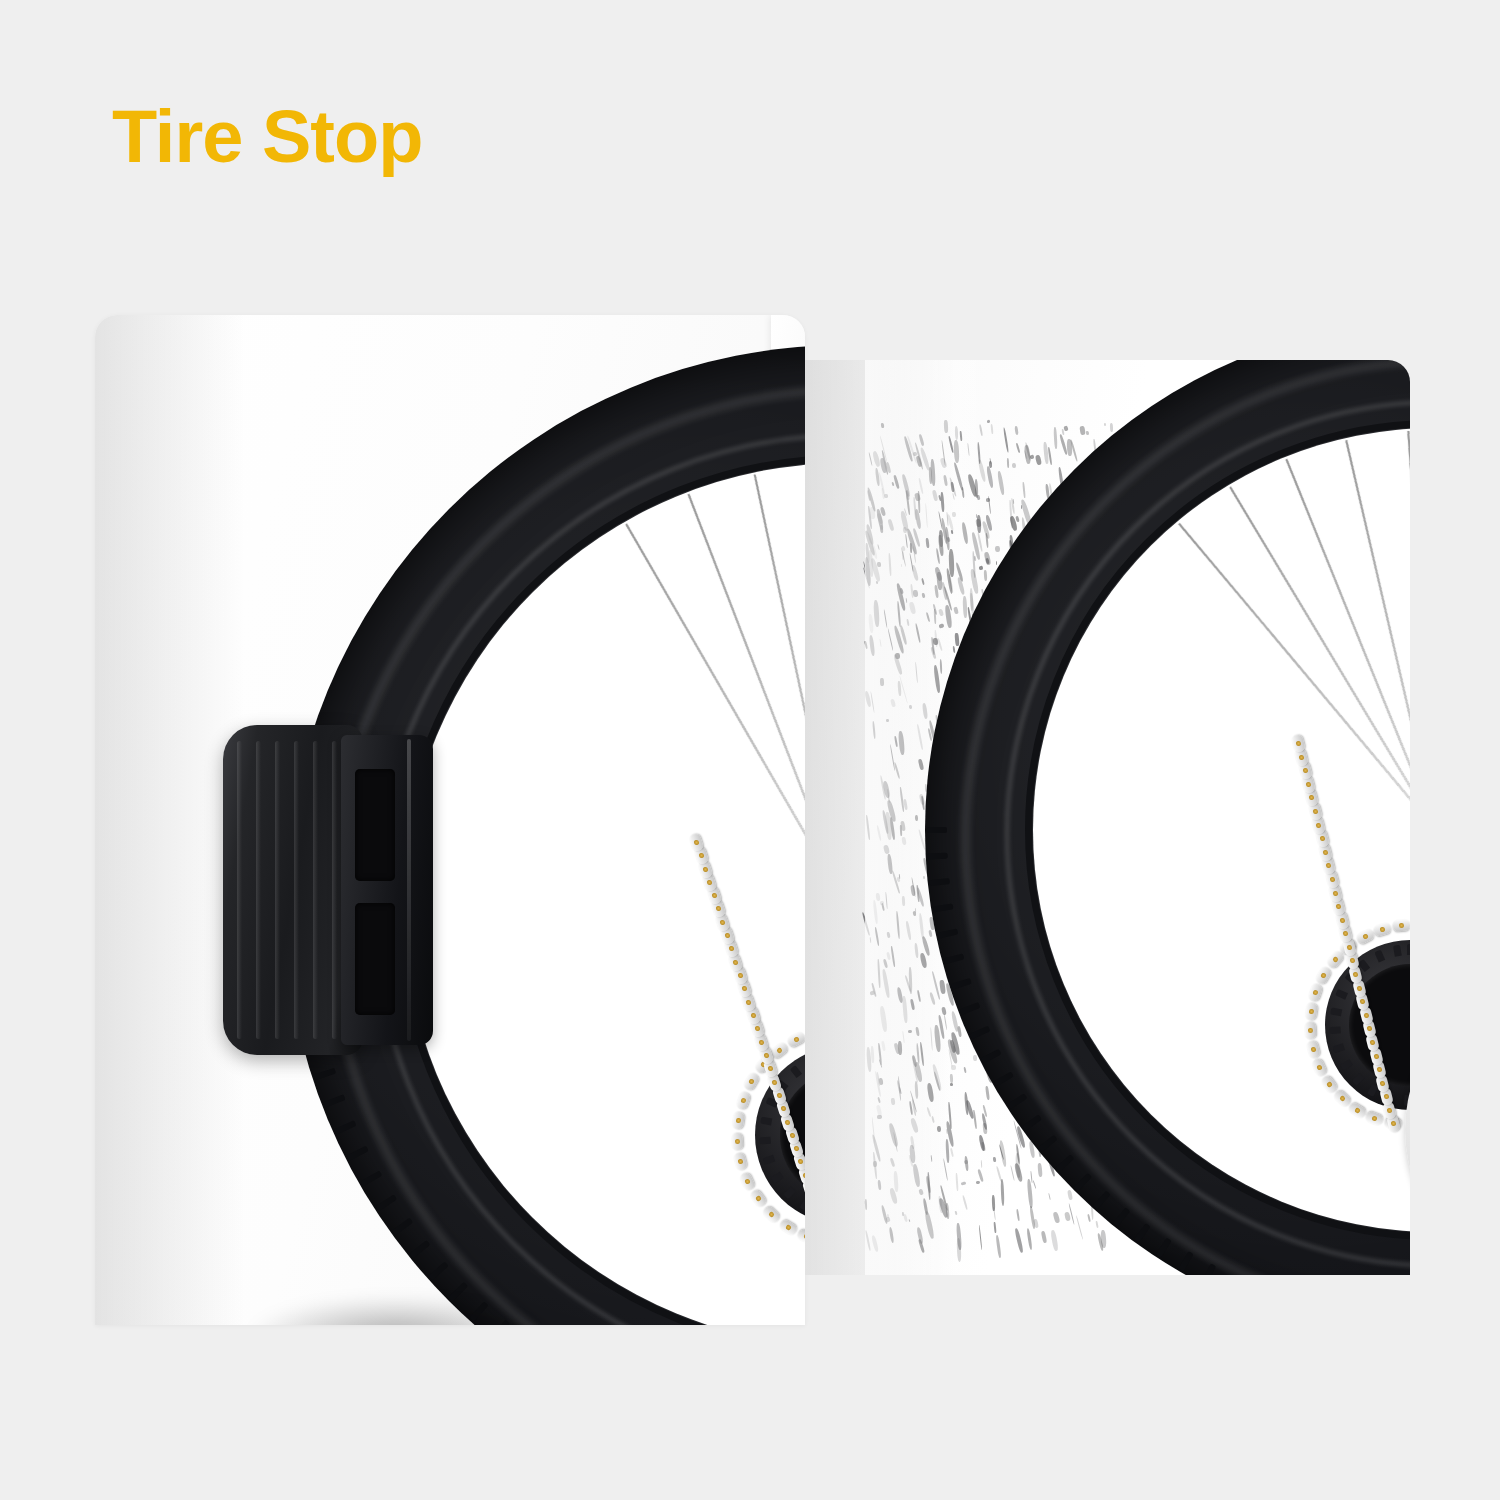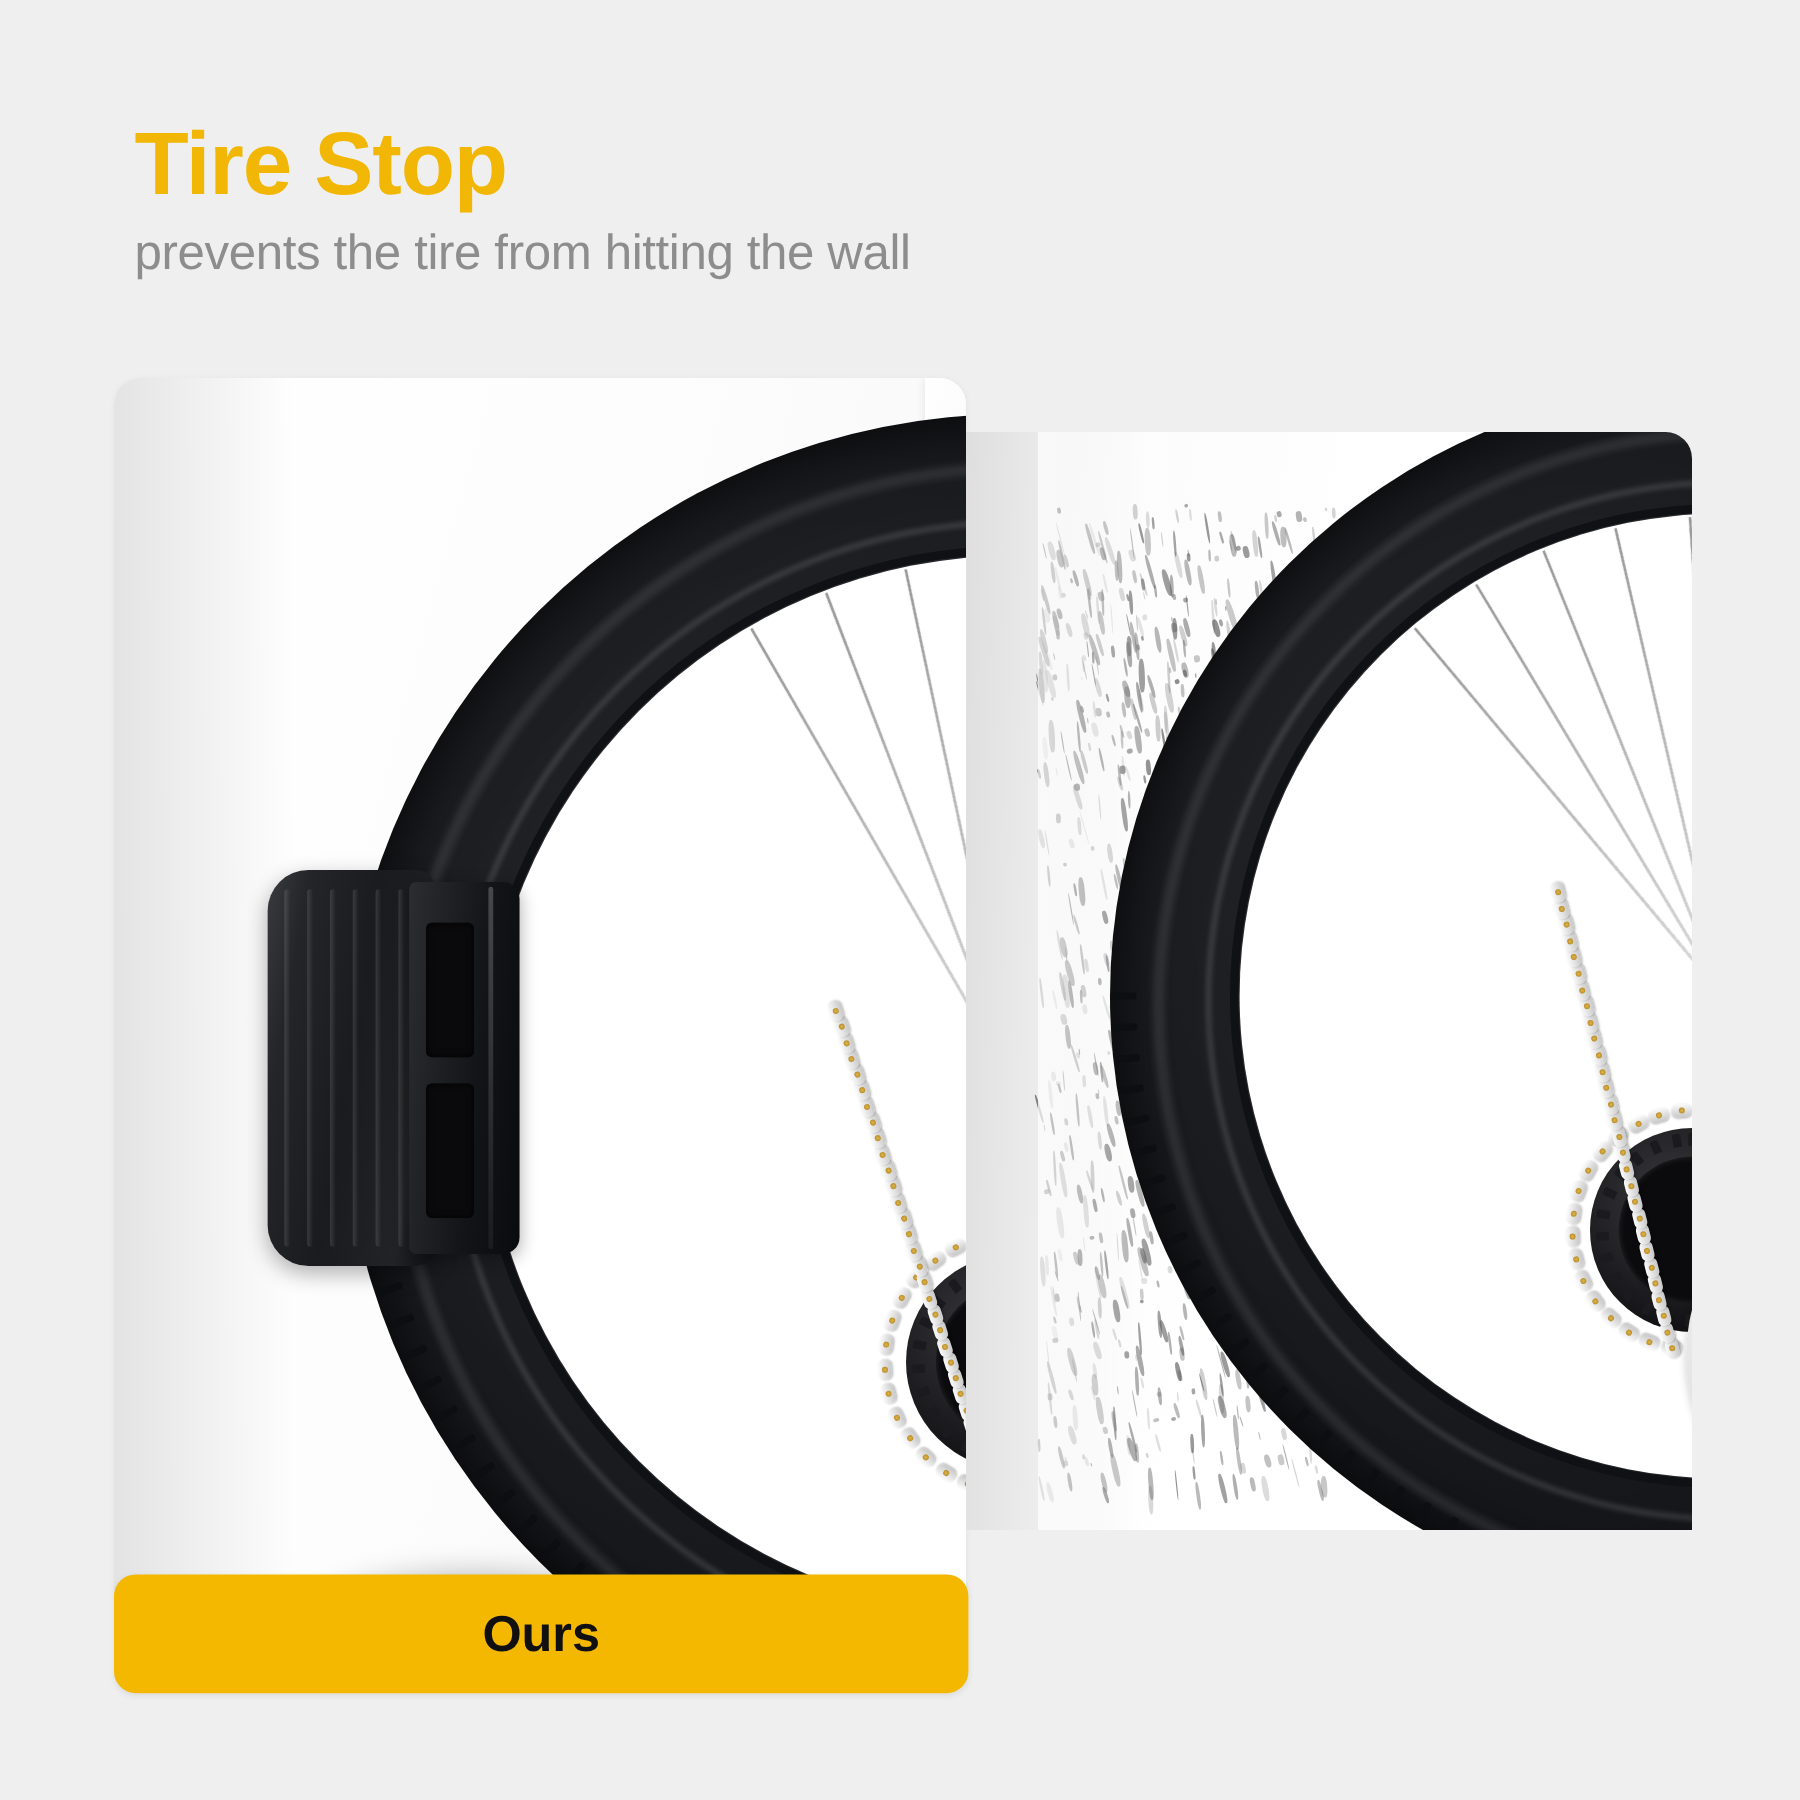--- a/index.html
+++ b/index.html
@@ -213,21 +213,20 @@
     z-index:5;
   }
 </style>
 </head>
 <body>
 
 <div class="stage">
 
   <div class="header">
     <div class="title">Tire Stop</div>
-    <div class="subtitle">prevents the tire from hitting the wall</div>
   </div>
 
   <div class="panel panel-left">
     <div class="wall-shade"></div>
 
     <div class="frame" style="left:676px;top:0;width:46px;height:1010px;border-radius:0;"></div>
     <div class="frame" style="left:648px;top:470px;width:20px;height:540px;transform:rotate(3deg);border-radius:0;"></div>
 
     <div class="wheel" style="left:190px;top:30px;width:1120px;height:1120px;">
 
@@ -1363,17 +1362,14 @@
         </div>
 
       <div class="rotor" style="left:480px;top:660px;width:300px;height:300px;">
 
         <div class="rotor-holes" id="rotorHolesR"></div>
       </div>
 
     </div>
   </div>
 
-  <div class="label label-ours">
-    <span>Ours</span>
-  </div>
 
 </div>
 
 </body></html>

